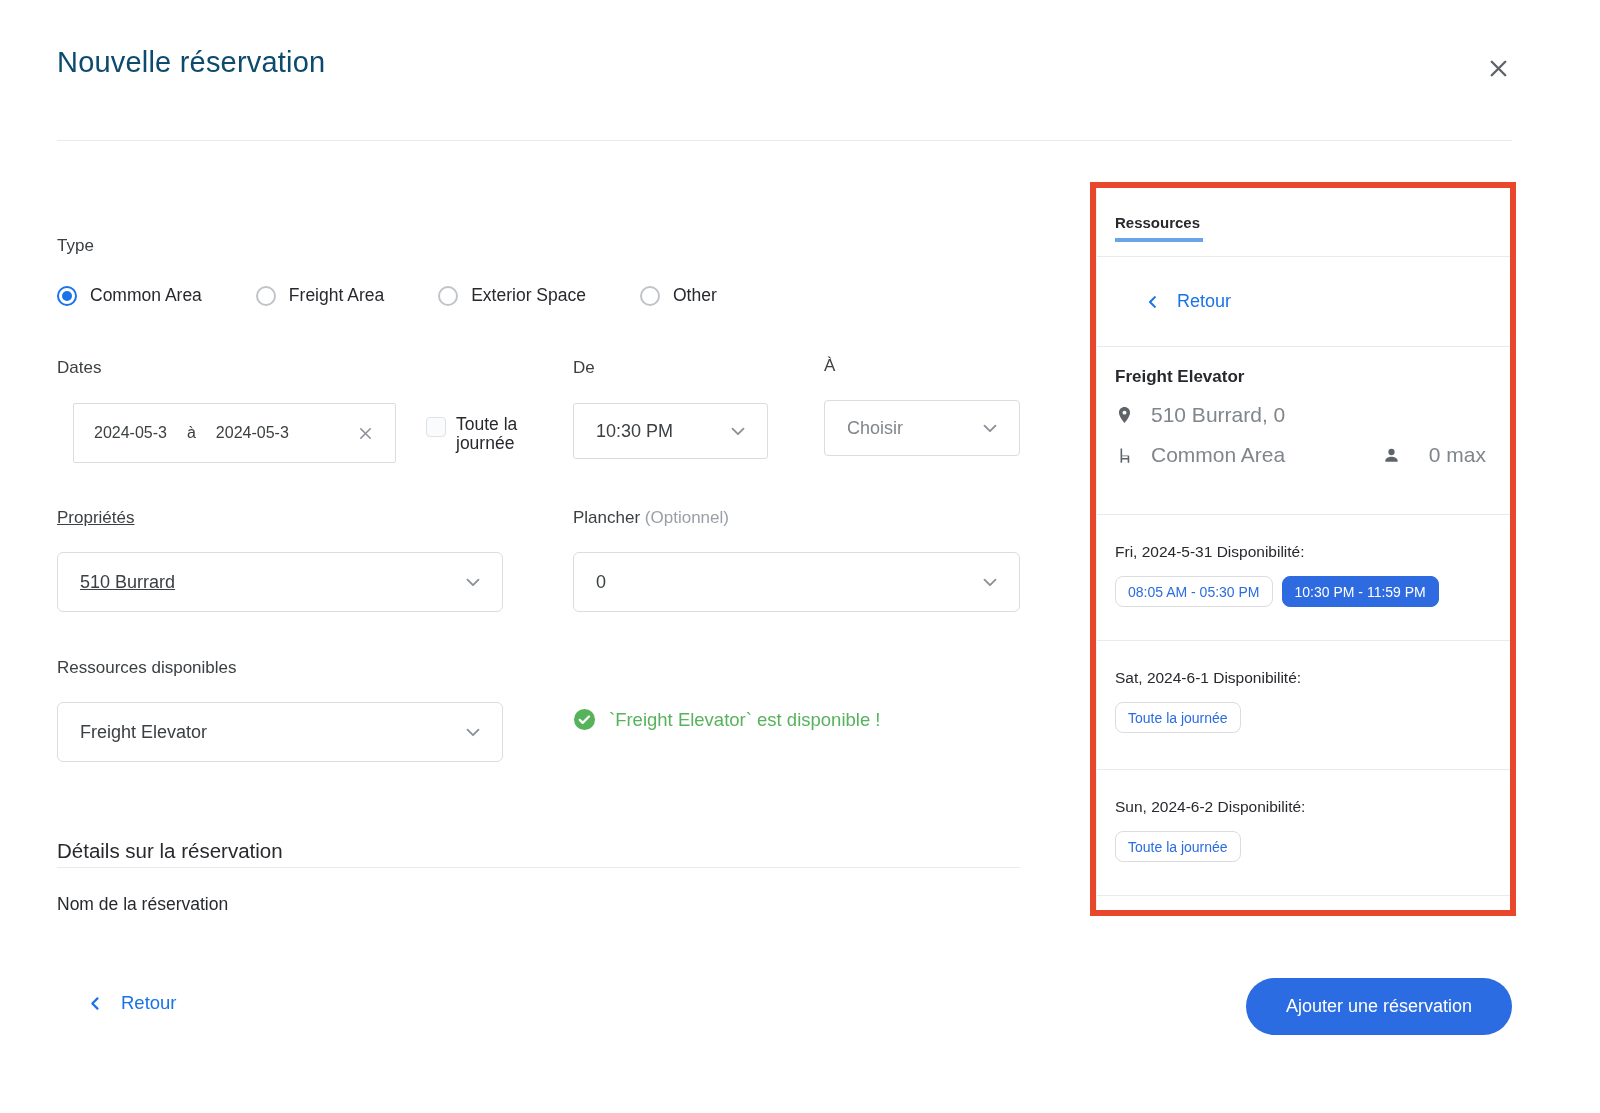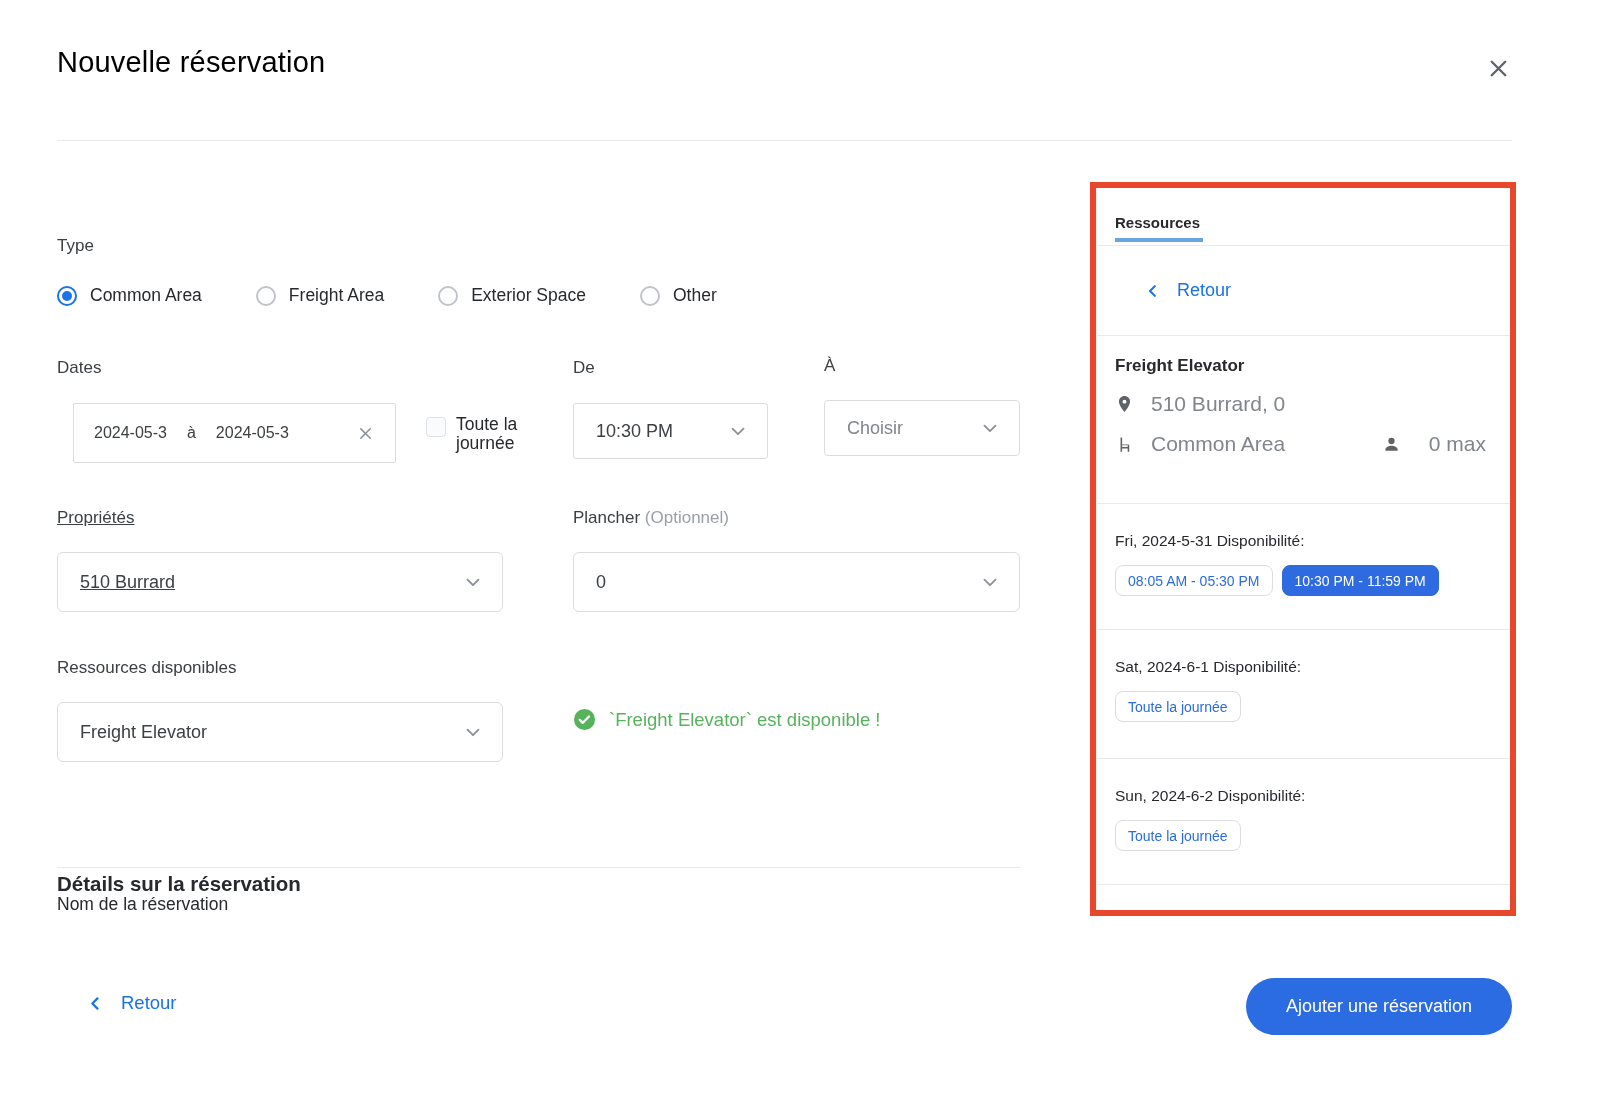--- a/index.html
+++ b/index.html
@@ -1,21 +1,21 @@
 <!DOCTYPE html>
 <html><head>
 <meta charset="utf-8">
 <style>
   * { margin:0; padding:0; box-sizing:border-box; }
   html,body { background:#fff; }
   body { font-family:"Liberation Sans", sans-serif; color:#3c4043; }
   .stage { position:relative; width:1600px; height:1113px; background:#fff; overflow:hidden; }
 
   
-  .modal-title { position:absolute; left:57px; top:46px; font-size:29px; font-weight:400; color:#000000; letter-spacing:.2px; }
+  .modal-title { position:absolute; left:57px; top:46px; font-size:29px; font-weight:400; color:#0c4a6e; letter-spacing:.2px; }
   .close-btn { position:absolute; left:1482px; top:52px; width:32px; height:32px; display:flex; align-items:center; justify-content:center; cursor:pointer; }
   .header-divider { position:absolute; left:57px; top:140px; width:1455px; height:1px; background:#e9eaec; }
 
   
   .field-label { font-size:17px; color:#3c4043; }
   .optional { color:#9aa0a6; }
   .select { border:1px solid #dadce0; background:#fff; display:flex; align-items:center; padding:0 18px 0 22px; font-size:18px; color:#3c4043; cursor:pointer; }
   .select .chev { margin-left:auto; display:flex; }
   .placeholder { color:#80868b; }
 
@@ -45,33 +45,33 @@
   .group-prop { position:absolute; left:57px; top:508px;text-decoration:underline; }
   .select-prop { width:446px; height:60px; border-radius:6px; margin-top:24px; }
   .group-floor { position:absolute; left:573px; top:508px; }
   .select-floor { width:447px; height:60px; border-radius:6px; margin-top:24px; }
   .group-res { position:absolute; left:57px; top:658px; }
   .select-res { width:446px; height:60px; border-radius:6px; margin-top:24px; }
 
   .avail-msg { position:absolute; left:573px; top:708px; display:flex; align-items:center; gap:13px; }
   .avail-msg .txt { font-size:18.5px; color:#57b25c; }
 
-  .details-heading { position:absolute; left:57px; top:872px; font-size:20.5px; color:#27292d; font-weight:700; }
+  .details-heading { position:absolute; left:57px; top:839px; font-size:20.5px; color:#27292d; font-weight:400; }
   .details-divider { position:absolute; left:57px; top:867px; width:963px; height:1px; background:#e9eaec; }
   .name-label { position:absolute; left:57px; top:894px; font-size:17.5px; color:#27292d; }
 
   
   .footer-back { position:absolute; left:86px; top:992px; display:flex; align-items:center; gap:16px; cursor:pointer; }
   .link-text { color:#1a73e8; font-size:18.5px; }
   .submit-btn { position:absolute; left:1246px; top:978px; width:266px; height:57px; border:none; border-radius:28.5px; background:#2b6ce2; color:#fff; font-size:18px; font-family:"Liberation Sans", sans-serif; cursor:pointer; }
 
   
   .panel-highlight { position:absolute; left:1090px; top:182px; width:426px; height:734px; border:6px solid #e8472b; background:#fff; }
   .panel { width:100%; height:100%; background:#fff; border-left:1px solid #f0f1f2; }
-  .panel-tabs { height:58px; padding:26px 0 0 18px; border-bottom:1px solid #e8eaed; }
+  .panel-tabs { height:69px; padding:26px 0 0 18px; border-bottom:1px solid #e8eaed; }
   .tab-label { display:inline-block; position:relative; font-size:15px; font-weight:700; color:#27292d; padding-bottom:11px; cursor:pointer; }
   .tab-label::after { content:''; position:absolute; left:0; right:-3px; bottom:0; height:4px; background:#68a4e8; }
   .panel-back-row { height:90px; display:flex; align-items:center; padding-left:47px; border-bottom:1px solid #e8eaed; gap:15px; cursor:pointer; }
   .panel-back-row .link-text { font-size:18px; }
 
   .panel-resource { height:168px; padding:20px 24px 0 18px; border-bottom:1px solid #e8eaed; }
   .res-name { font-size:17px; font-weight:700; color:#27292d; }
   .res-row { display:flex; align-items:center; margin-top:16px; gap:17px; font-size:21px; color:#80868b; }
   .res-row .right-group { margin-left:auto; display:flex; align-items:center; gap:27px; }
 

